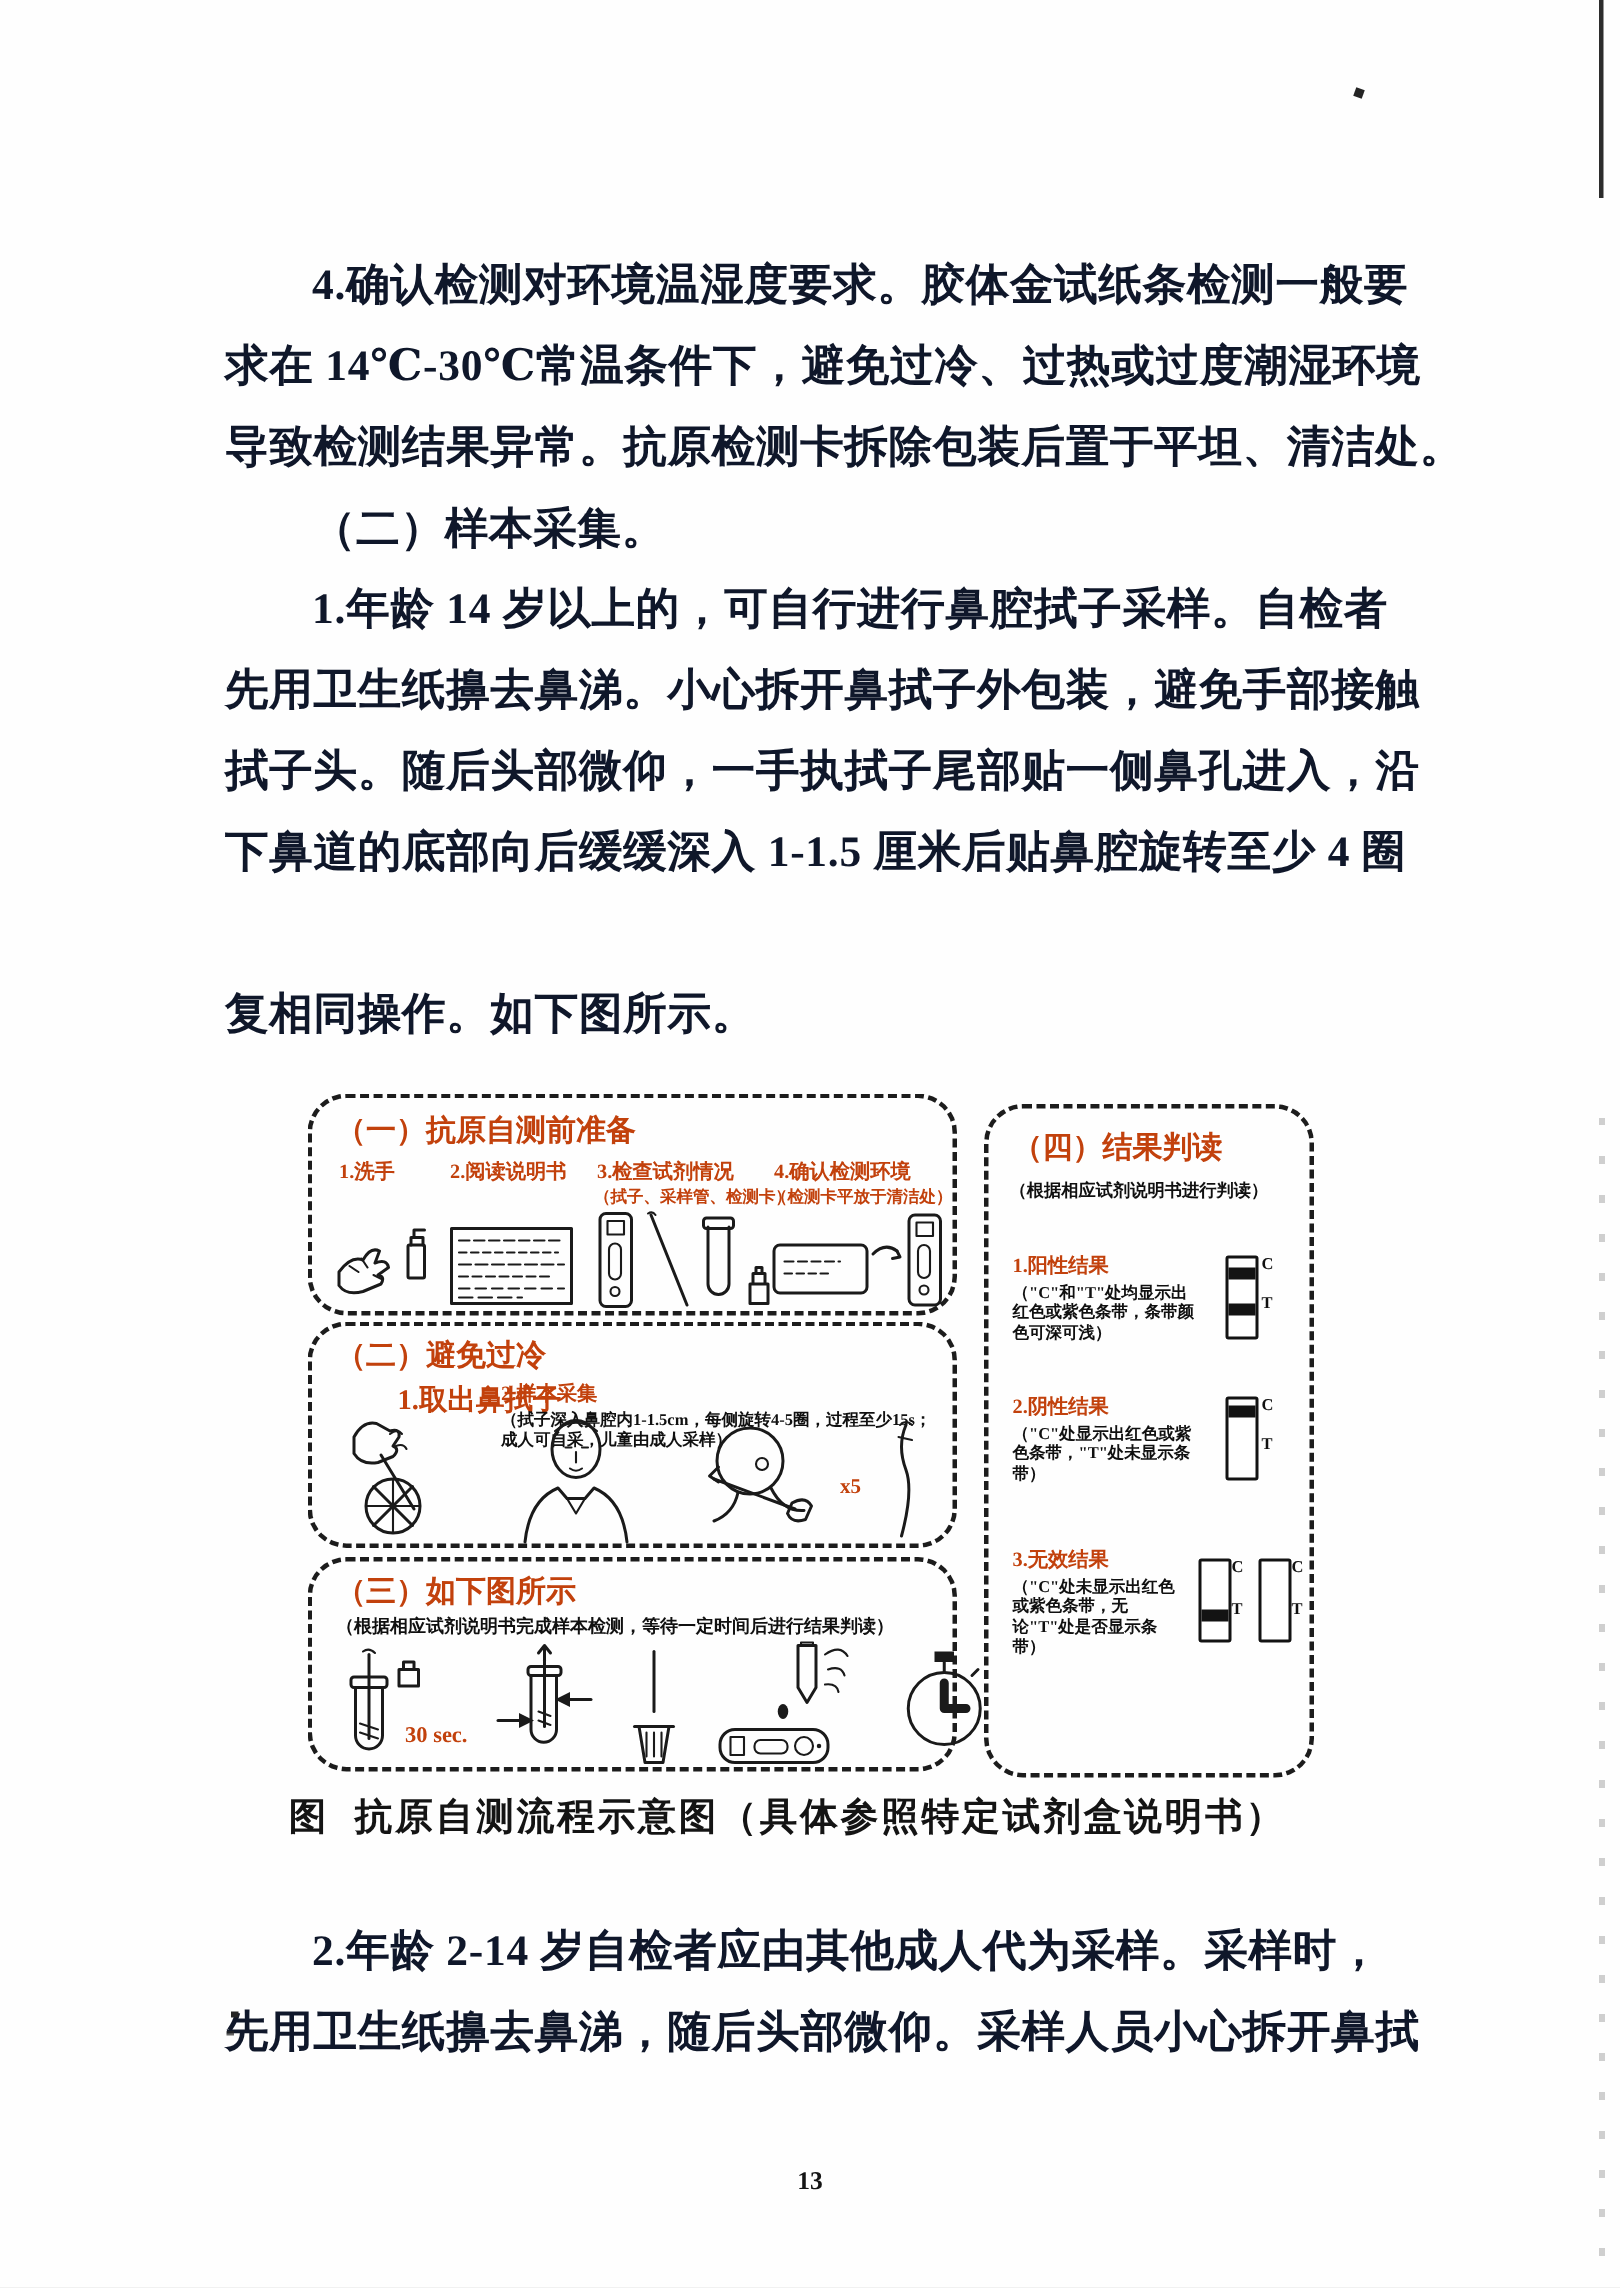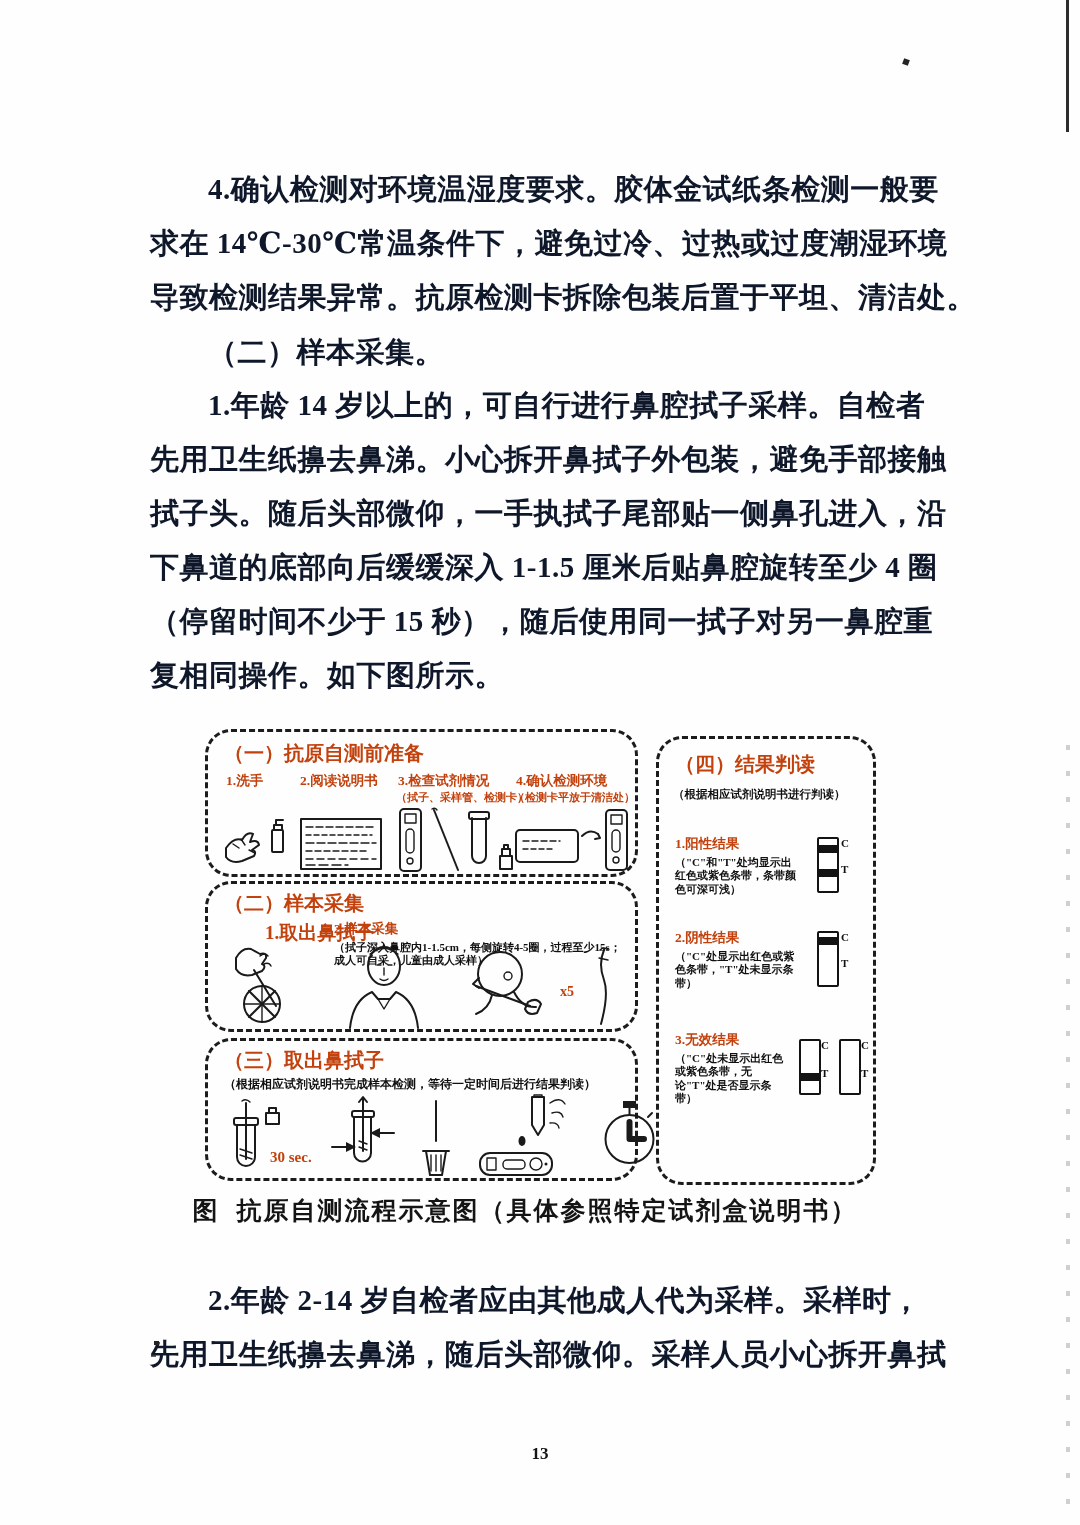--- a/index.html
+++ b/index.html
@@ -33,21 +33,20 @@
 <div class="page">
 
   <div class="tl ind" style="top:170px">4.确认检测对环境温湿度要求。胶体金试纸条检测一般要</div>
   <div class="tl" style="top:224px">求在 14℃-30℃常温条件下，避免过冷、过热或过度潮湿环境</div>
   <div class="tl" style="top:278px">导致检测结果异常。抗原检测卡拆除包装后置于平坦、清洁处。</div>
   <div class="tl ind" style="top:333px">（二）样本采集。</div>
   <div class="tl ind" style="top:386px">1.年龄 14 岁以上的，可自行进行鼻腔拭子采样。自检者</div>
   <div class="tl" style="top:440px">先用卫生纸擤去鼻涕。小心拆开鼻拭子外包装，避免手部接触</div>
   <div class="tl" style="top:494px">拭子头。随后头部微仰，一手执拭子尾部贴一侧鼻孔进入，沿</div>
   <div class="tl" style="top:548px">下鼻道的底部向后缓缓深入 1-1.5 厘米后贴鼻腔旋转至少 4 圈</div>
-  <div class="tl" style="top:602px">（停留时间不少于 15 秒），随后使用同一拭子对另一鼻腔重</div>
   <div class="tl" style="top:656px">复相同操作。如下图所示。</div>
 
   <div class="dbox" style="left:205px;top:729px;width:433px;height:148px;">
     <div class="bt" style="left:16px;top:8px;font-size:20px;">（一）抗原自测前准备</div>
     <div class="bt" style="left:18px;top:40px;font-size:13.5px;">1.洗手</div>
     <div class="bt" style="left:92px;top:40px;font-size:13.5px;">2.阅读说明书</div>
     <div class="bt" style="left:190px;top:40px;font-size:13.5px;">3.检查试剂情况</div>
     <div class="bt" style="left:188px;top:58px;font-size:11px;">（拭子、采样管、检测卡）</div>
     <div class="bt" style="left:308px;top:40px;font-size:13.5px;">4.确认检测环境</div>
     <div class="bt" style="left:306px;top:58px;font-size:11px;">（检测卡平放于清洁处）</div>
@@ -88,21 +87,21 @@
       <path class="ink" d="M68 30 q8 -8 16 -2"></path>
       <path class="ink" d="M84 28 l2 4 -5 1"></path>
       <rect class="ink" x="92" y="4" width="21" height="60" rx="4"></rect>
       <rect class="ink thin" x="97" y="9" width="11" height="9"></rect>
       <rect class="ink thin" x="98" y="24" width="8" height="22" rx="4"></rect>
       <circle class="ink thin" cx="102" cy="54" r="3"></circle>
     </svg>
   </div>
 
   <div class="dbox" style="left:205px;top:881px;width:433px;height:151px;">
-    <div class="bt" style="left:16px;top:6px;font-size:20px;">（二）样本采集</div>
+    <div class="bt" style="left:16px;top:6px;font-size:20px;">（二）避免过冷</div>
     <div class="bt" style="left:16px;top:36px;font-size:19px;margin-left:41px;">1.取出鼻拭子</div>
     <div class="bt" style="left:126px;top:36px;font-size:13.5px;">2.样本采集</div>
     <div class="note wrap" style="left:126px;top:57px;width:296px;font-size:11px;">（拭子深入鼻腔内1-1.5cm，每侧旋转4-5圈，过程至少15s；成人可自采，儿童由成人采样）</div>
 
     <svg class="icon" style="left:12px;top:58px;" width="92" height="88" viewBox="0 0 92 88">
       <path class="ink" d="M16 16 q6 -11 15 -9 l9 5 q7 -2 6 4 l-4 6 q5 2 0 7 l-10 4 q-11 2 -16 -6 z"></path>
       <path class="ink thin" d="M40 14 q5 -4 8 0 M44 22 q5 -2 7 2"></path>
       <line class="ink" x1="34" y1="28" x2="56" y2="64"></line>
       <circle class="ink" cx="42" cy="62" r="18"></circle>
       <line class="ink" x1="29" y1="49" x2="55" y2="75"></line>
@@ -131,21 +130,21 @@
     </svg>
 
     <div class="bt" style="left:352px;top:100px;font-size:14px;">x5</div>
     <svg class="icon" style="left:382px;top:60px;" width="26" height="86" viewBox="0 0 26 86">
       <path class="ink" d="M14 6 q-6 14 0 30 q5 14 -3 44"></path>
       <path class="ink thin" d="M10 6 q4 -4 8 0 M9 14 l9 2"></path>
     </svg>
   </div>
 
   <div class="dbox" style="left:205px;top:1038px;width:433px;height:143px;">
-    <div class="bt" style="left:16px;top:6px;font-size:20px;">（三）取出鼻拭子</div>
+    <div class="bt" style="left:16px;top:6px;font-size:20px;">（三）如下图所示</div>
     <div class="note" style="left:16px;top:36px;width:404px;font-size:12px;white-space:nowrap;">（根据相应试剂说明书完成样本检测，等待一定时间后进行结果判读）</div>
 
     <svg class="icon" style="left:16px;top:56px;" width="60" height="82" viewBox="0 0 60 82">
       <path class="ink thin" d="M18 4 q4 -3 8 1"></path>
       <line class="ink" x1="22" y1="6" x2="22" y2="62"></line>
       <path class="ink" d="M13 28 v32 a9 9 0 0 0 18 0 v-32"></path>
       <rect class="ink" x="10" y="21" width="24" height="7" rx="2"></rect>
       <path class="ink thin" d="M16 52 l12 4 M16 58 l12 4"></path>
       <path class="ink" d="M42 16 h13 v11 h-13 z M45 16 v-5 h7 v5"></path>
     </svg>

